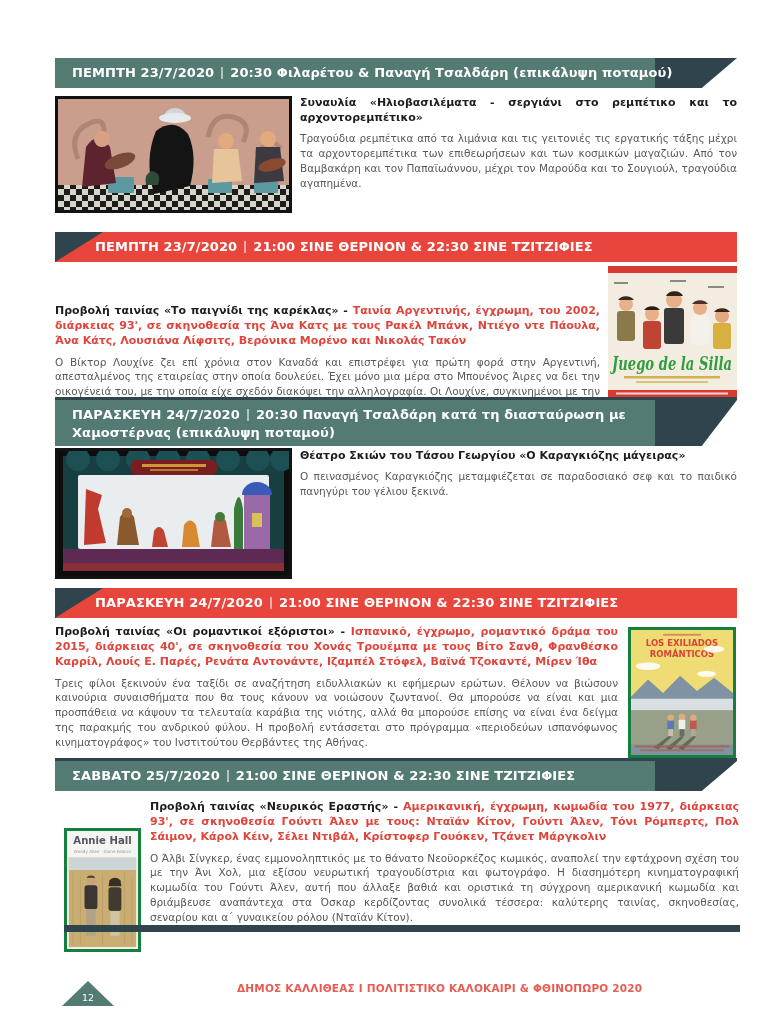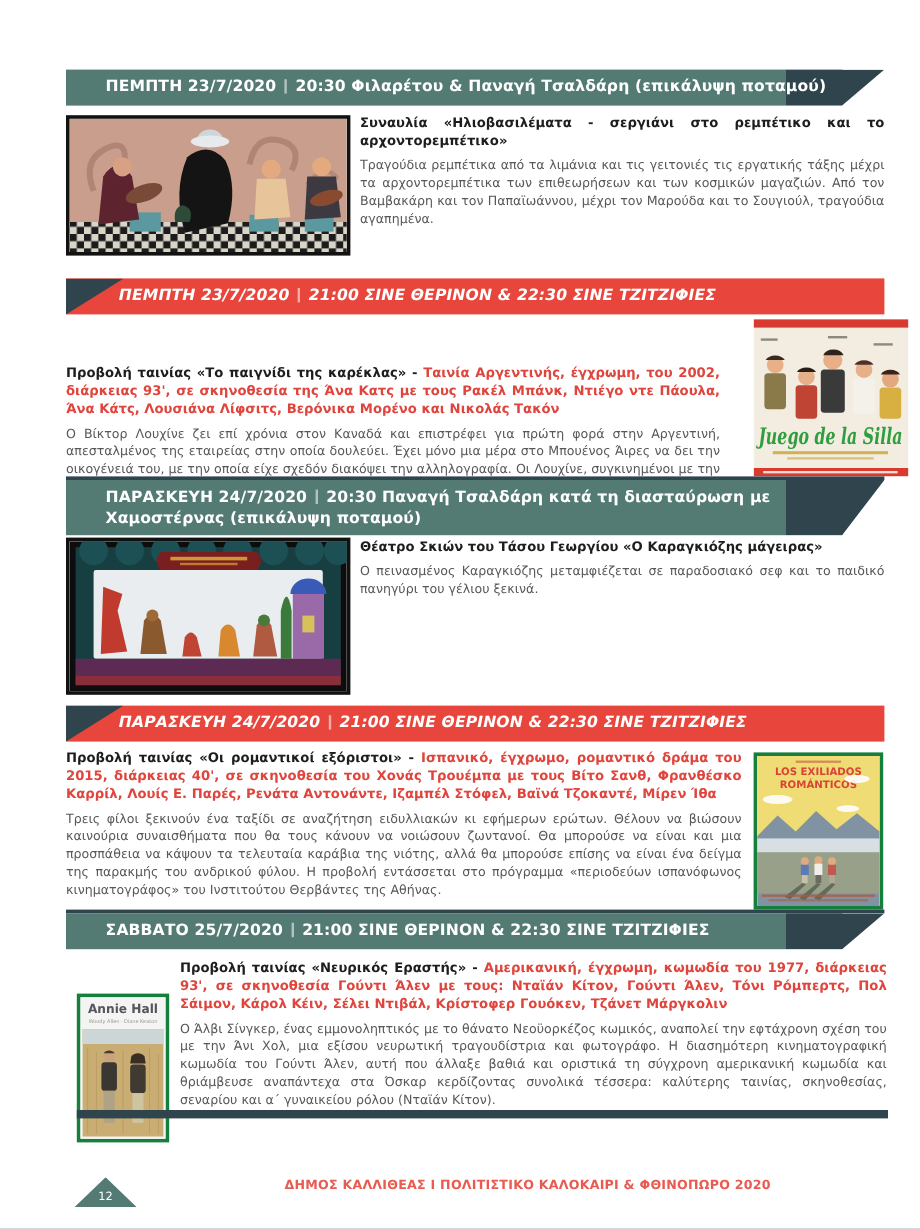--- a/index.html
+++ b/index.html
@@ -13,22 +13,22 @@
   }
   
   .ribbon{position:absolute;left:55px;width:682px;}
   .ribbon .bg-teal{position:absolute;left:0;top:0;bottom:0;right:35px;background:var(--teal,#537b74);}
   .ribbon .bg-red{position:absolute;inset:0;background:var(--red,#e8463c);}
   .ribbon .tip-right{position:absolute;top:0;right:0;width:82px;height:100%;
     background:var(--dark,#2f444c);clip-path:polygon(0 0,100% 0,57% 100%,0 100%);}
   .ribbon .tip-left{position:absolute;top:0;left:0;width:48px;height:100%;
     background:var(--dark,#2f444c);clip-path:polygon(0 0,100% 0,0 100%);}
   .ribbon-text{position:relative;display:block;color:#fff;font-weight:bold;font-size:13px;
-    line-height:1.35;padding:6px 48px 6px 17px;letter-spacing:.1px;margin-left:16px;}
-  .ribbon.red .ribbon-text{padding-left:28px;font-style:italic;}
+    line-height:1.35;padding:6px 48px 6px 17px;letter-spacing:.1px;}
+  .ribbon.red .ribbon-text{padding-left:40px;}
   .rb-sep{display:inline-block;width:2px;height:12px;background:rgba(255,255,255,.55);
     margin:0 7px;vertical-align:-2px;}
   .topline{position:absolute;left:55px;width:682px;height:3px;background:var(--dark,#2f444c);}
   
   .ev{position:absolute;}
   .ev-title{margin:0;font-size:11px;font-weight:bold;color:var(--title_text,#1d1d1f);
     line-height:1.38;text-align:justify;}
   .ev-title .red{color:var(--red_text,#df453c);}
   .ev-body{margin:6px 0 0 0;font-size:10.5px;color:var(--body_text,#57585a);
     line-height:1.42;text-align:justify;}
@@ -105,21 +105,21 @@
   <div class="ribbon red" style="top:232px;height:30px;">
     <div class="bg-red"></div>
     <div class="tip-left"></div>
     <div class="ribbon-text"><span>ΠΕΜΠΤΗ 23/7/2020</span><span class="rb-sep"></span><span>21:00 ΣΙΝΕ ΘΕΡΙΝΟΝ &amp; 22:30 ΣΙΝΕ ΤΖΙΤΖΙΦΙΕΣ</span></div>
   </div>
 
   <div class="ev" style="left:55px;top:268px;width:545px;margin-top:35px;">
     <p class="ev-title"><span>Προβολή ταινίας «Το παιγνίδι της καρέκλας» - </span><span class="red">Ταινία Αργεντινής, έγχρωμη, του 2002, διάρκειας 93', σε σκηνοθεσία της Άνα Κατς με τους Ρακέλ Μπάνκ, Ντιέγο ντε Πάουλα, Άνα Κάτς, Λουσιάνα Λίφσιτς, Βερόνικα Μορένο και Νικολάς Τακόν</span></p>
     <p class="ev-body">Ο Βίκτορ Λουχίνε ζει επί χρόνια στον Καναδά και επιστρέφει για πρώτη φορά στην Αργεντινή, απεσταλμένος της εταιρείας στην οποία δουλεύει. Έχει μόνο μια μέρα στο Μπουένος Άιρες να δει την οικογένειά του, με την οποία είχε σχεδόν διακόψει την αλληλογραφία. Οι Λουχίνε, συγκινημένοι με την άφιξή του, είναι αποφασισμένοι να κερδίσουν το χαμένο χρόνο. Η προβολή εντάσσεται στο πρόγραμμα «περιοδεύων ισπανόφωνος κινηματογράφος».</p>
   </div>
-  <div class="imgbox" style="left:628px;top:266px;width:129px;height:131px;">
+  <div class="imgbox" style="left:608px;top:266px;width:129px;height:131px;">
     <svg viewBox="0 0 129 131" preserveAspectRatio="none">
       <rect width="129" height="131" fill="#f3ece0"></rect>
       <rect width="129" height="7" fill="#d93a30"></rect>
       <g>
         <circle cx="18" cy="38" r="7" fill="#e8b088"></circle>
           <path d="M10,34 a9,7 0 0 1 16,0z" fill="#3a2a22"></path>
         <rect x="9" y="45" width="18" height="30" rx="3" fill="#8a7a4a"></rect>
         <circle cx="44" cy="48" r="7" fill="#e8b088"></circle>
           <path d="M36,44 a9,7 0 0 1 16,0z" fill="#2a1e18"></path>
         <rect x="35" y="55" width="18" height="28" rx="3" fill="#c04434"></rect>

